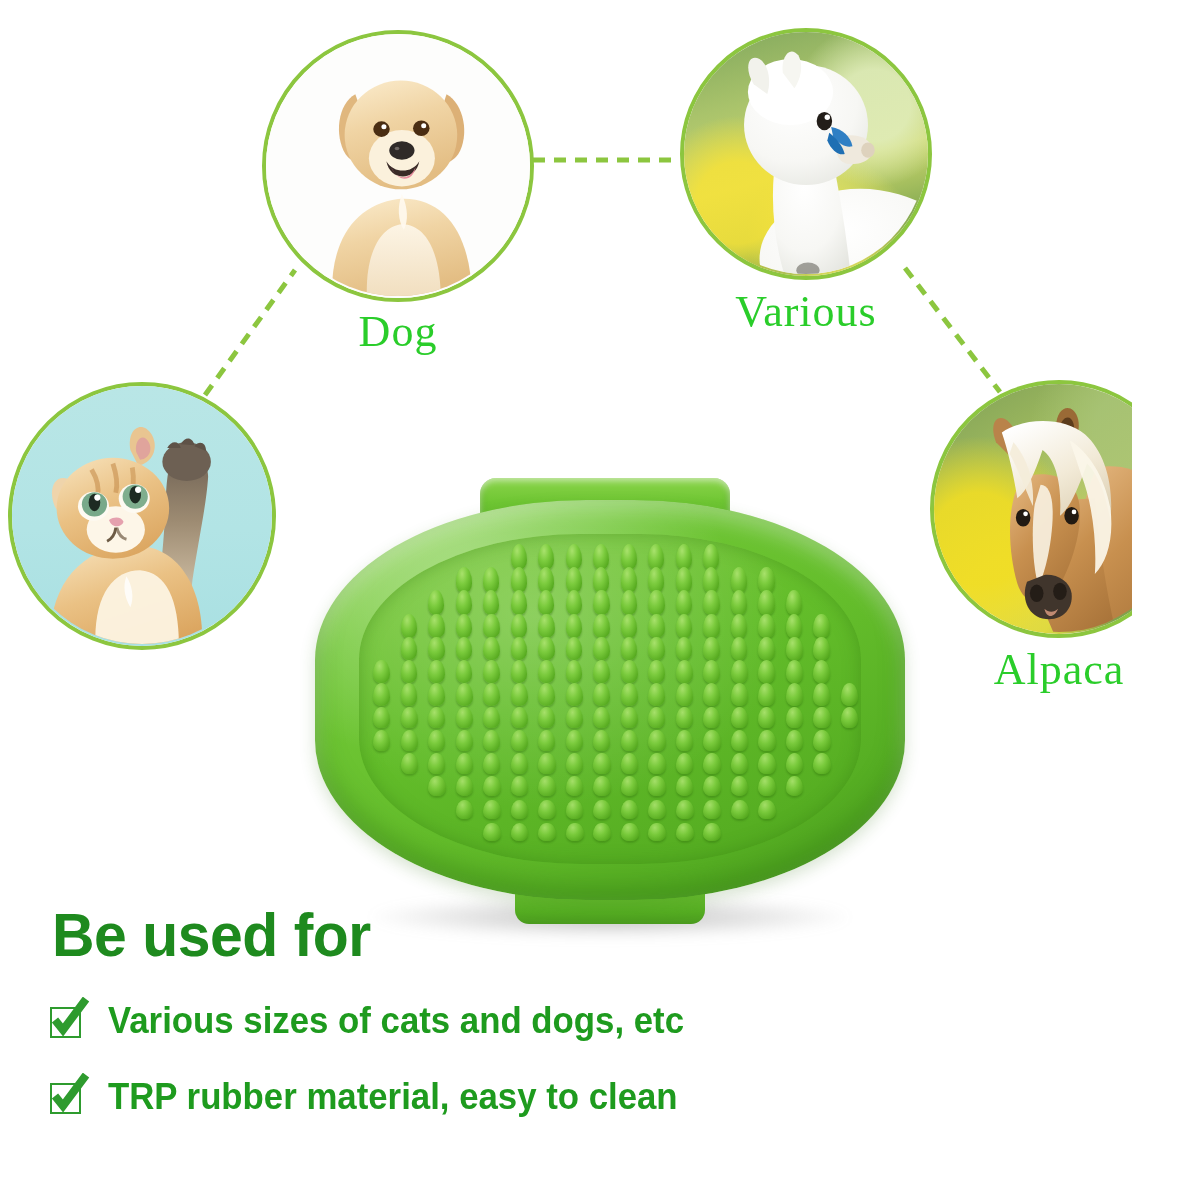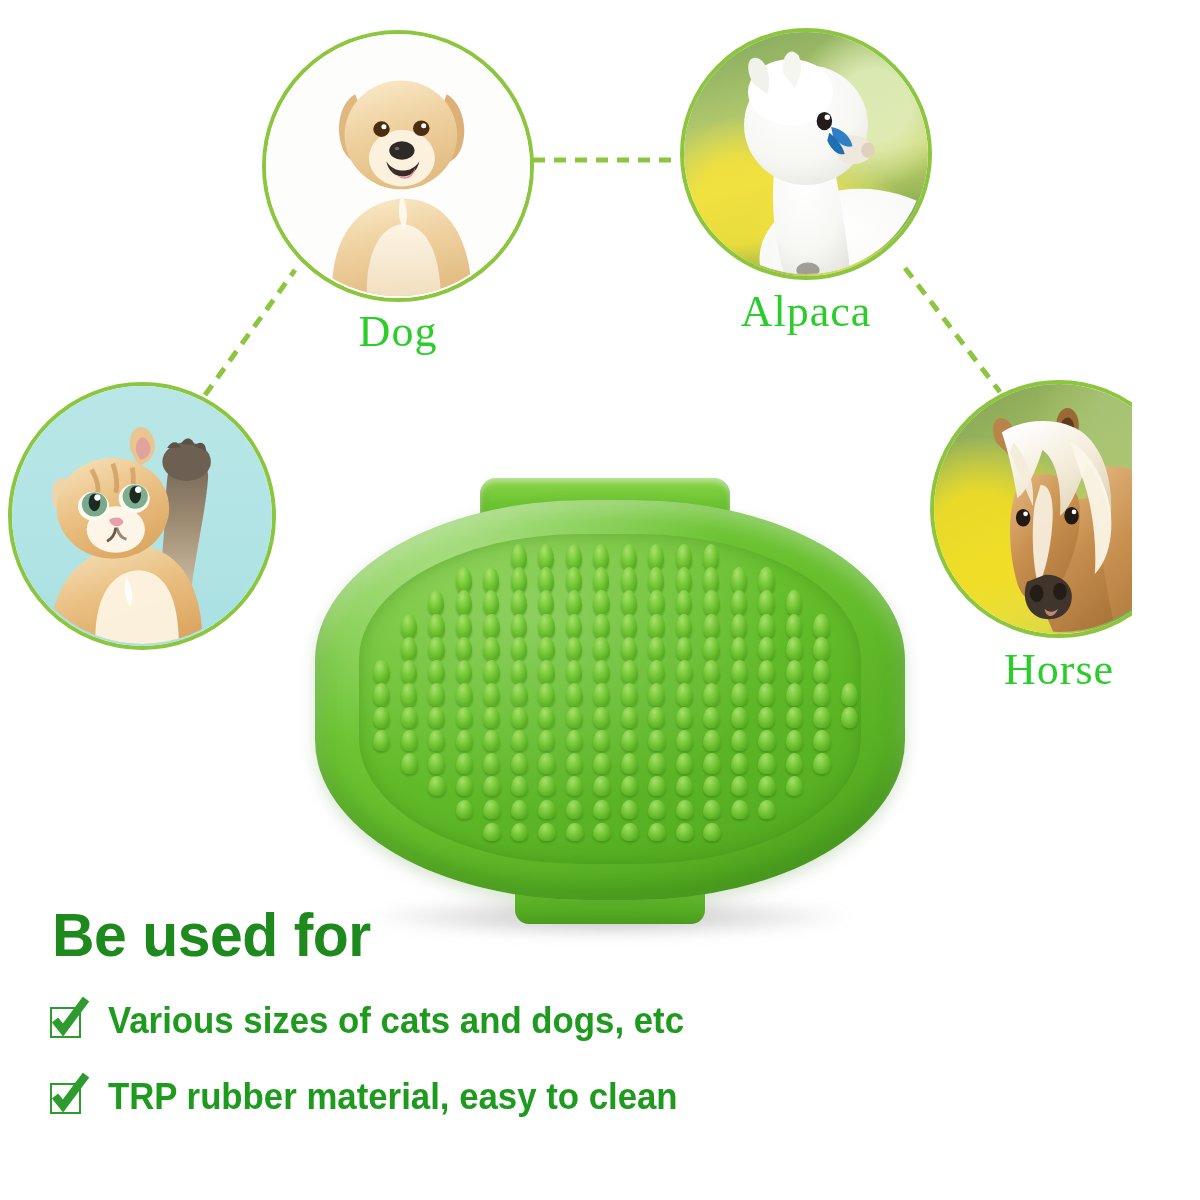--- a/index.html
+++ b/index.html
@@ -291,21 +291,21 @@
           <path d="M152 98 C164 100 172 108 174 118 C168 120 160 116 154 108 Z" fill="#2f7fc4"></path>
           <path d="M150 104 C158 110 164 118 166 126 C160 128 152 122 148 112 Z" fill="#1f6fb3"></path>
 
           <ellipse cx="145" cy="92" rx="8" ry="9.5" fill="#221d18"></ellipse>
           <circle cx="148" cy="88" r="2.8" fill="#ffffff"></circle>
 
           <ellipse cx="128" cy="246" rx="12" ry="8" fill="#3b3a31" opacity=".45"></ellipse>
         </g>
       </svg>
     </div>
-    <div class="node-label" style="top:262px;">Alpaca</div>
+    <div class="node-label" style="top:262px;">Various</div>
   </div>
 
   <div class="node" style="left:8px; top:382px;">
     <div class="circle" style="width:268px;height:268px;">
       <div class="photo bg-cat"></div>
       <svg class="photo" viewBox="0 0 268 268">
         <defs>
           <linearGradient id="catFur" x1="0.2" y1="0" x2="0.7" y2="1">
             <stop offset="0%" stop-color="#f6dfb6"></stop>
             <stop offset="45%" stop-color="#eac184"></stop>
@@ -405,21 +405,21 @@
           <circle cx="94.5" cy="134" r="2.4" fill="#ffffff"></circle>
           <circle cx="144.5" cy="132" r="2.4" fill="#ffffff"></circle>
 
           <path d="M96 204 C90 220 96 238 112 242 C130 246 144 234 142 216 C140 204 128 196 114 197 Z" fill="#40352c"></path>
           <ellipse cx="106" cy="216" rx="7" ry="9" fill="#241d17"></ellipse>
           <ellipse cx="130" cy="214" rx="7" ry="9" fill="#241d17"></ellipse>
           <path d="M114 232 C118 236 124 236 128 232 C124 242 116 242 114 232 Z" fill="#c08a72"></path>
         </g>
       </svg>
     </div>
-    <div class="node-label" style="top:268px;">Horse</div>
+    <div class="node-label" style="top:268px;">Alpaca</div>
   </div>
 
   <div class="product">
     <div class="brush-shadow"></div>
     <div class="brush-strap"></div>
     <div class="brush-foot"></div>
     <div class="brush-body">
       <div class="brush-pad">
         <div class="nubs" id="nub-field">
             <div class="nub" style="left: 151.647px; top: 10px; height: 26px; width: 16px; opacity: 1;"></div>

